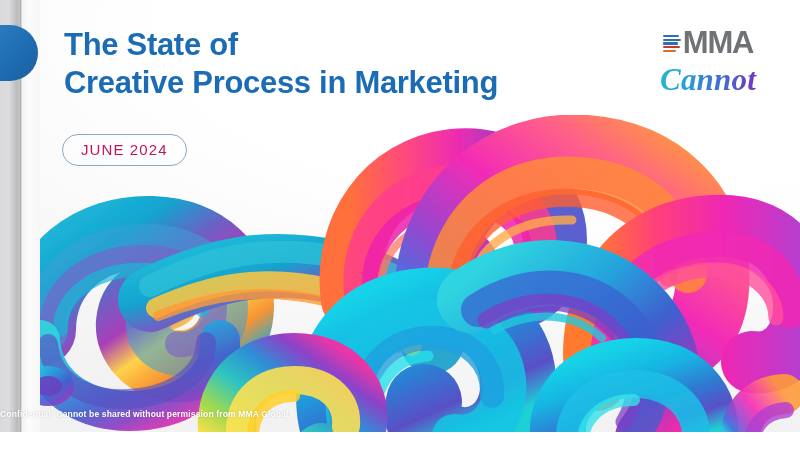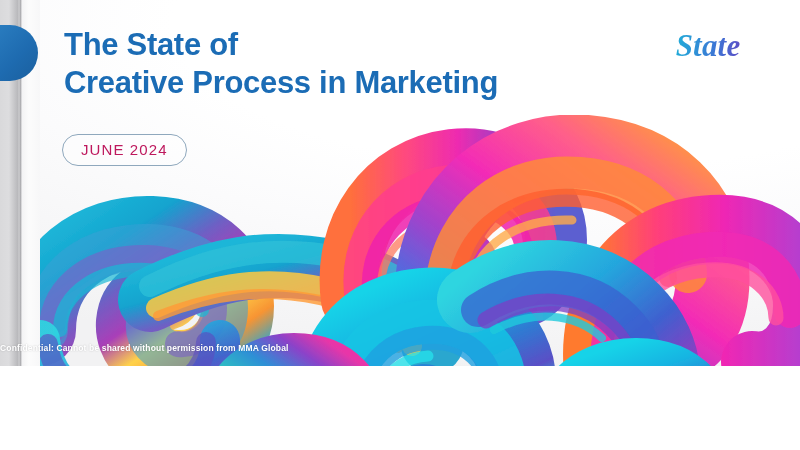--- a/index.html
+++ b/index.html
@@ -6,21 +6,21 @@
     margin: 0;
     padding: 0;
     background: #ffffff;
   }
   body {
     font-family: "Liberation Sans", sans-serif;
   }
   #slide {
     position: relative;
     width: 800px;
-    height: 366px;
+    height: 432px;
     overflow: hidden;
     background: #ffffff;
   }
 
   
   .bg-base {
     position: absolute;
     inset: 0;
     background:
       radial-gradient(120% 95% at 72% 6%, #ffffff 0%, #ffffff 42%, #fbfbfc 62%, #f2f2f3 100%),
@@ -302,18 +302,28 @@
   <div class="fold"></div>
   <div class="fold-line"></div>
   <div class="blue-tab"></div>
 
   <div class="title">The State of
 Creative Process in Marketing</div>
 
   <div class="date-pill">JUNE 2024</div>
 
   <div class="logo-block">
-    <div class="canva">State</div>
+    <div class="mma">
+      <span class="mma-bars">
+        <i></i>
+          <i></i>
+          <i></i>
+          <i></i>
+          <i></i>
+      </span>
+      <span class="mma-word">MMA</span>
+    </div>
+    <div class="canva">Cannot</div>
   </div>
 
   <div class="confidential">Confidential: Cannot be shared without permission from MMA Global</div>
 
 </div>
 
 </body></html>

